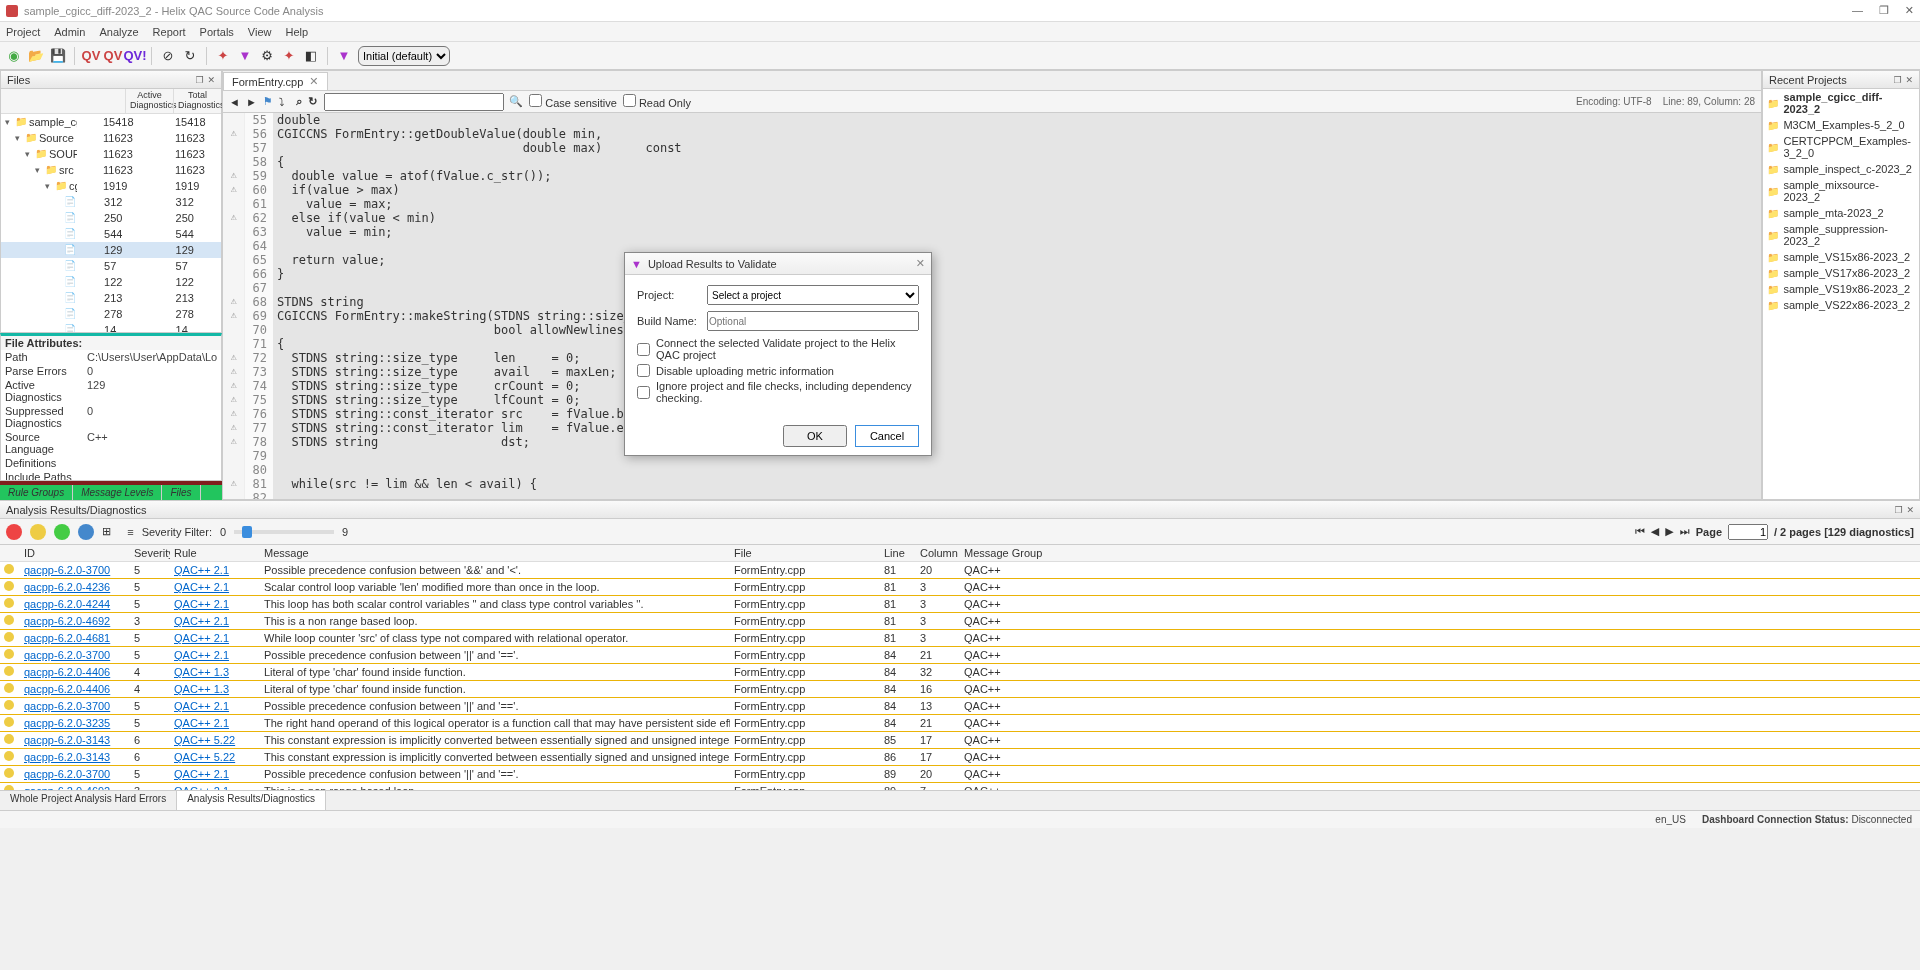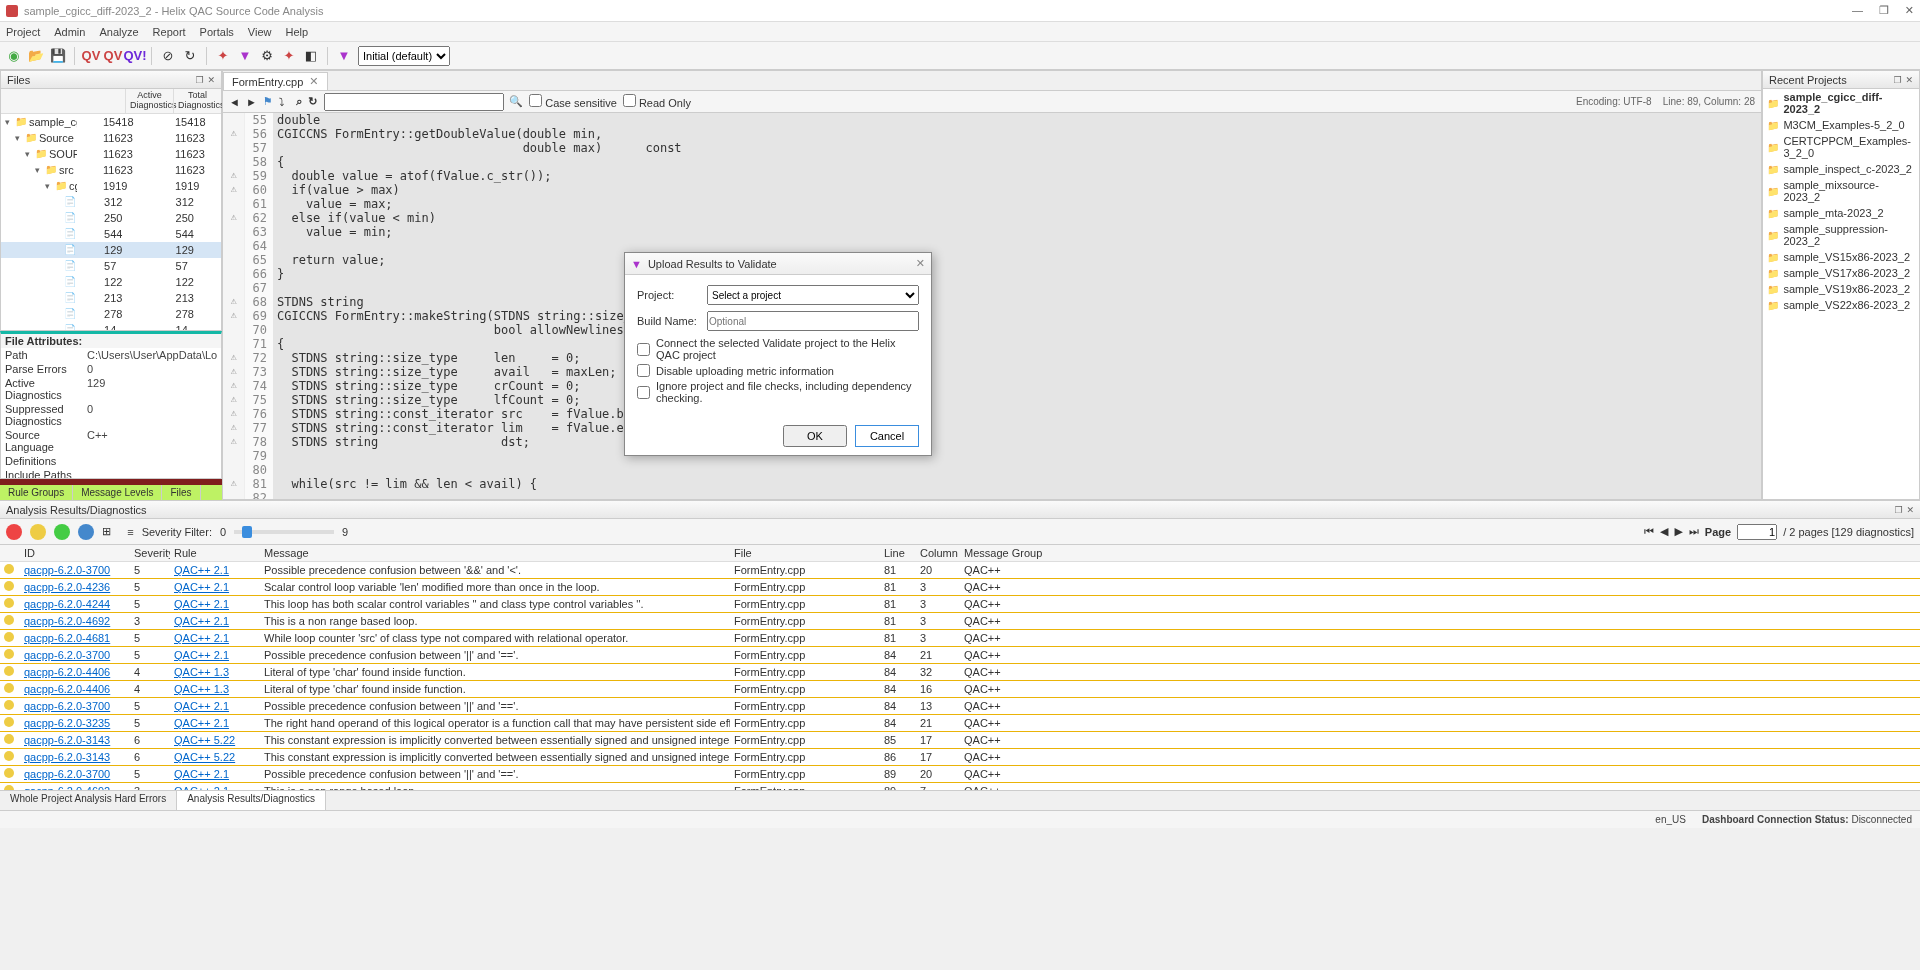--- a/index.html
+++ b/index.html
@@ -6,21 +6,21 @@
 body { font-family: "Segoe UI", Tahoma, sans-serif; font-size: 11px; background: #f0f0f0; color: #333; overflow: hidden; width: 1920px; height: 970px; position: relative; }
 .titlebar { height: 22px; background: #fff; display: flex; align-items: center; padding: 0 6px; border-bottom: 1px solid #ddd; }
 .titlebar .icon { width: 12px; height: 12px; background: #c44; border-radius: 2px; margin-right: 6px; }
 .titlebar .title { color: #888; font-size: 11px; }
 .titlebar .winbtns { margin-left: auto; display: flex; gap: 16px; color: #666; }
 .menubar { height: 20px; background: #f5f5f5; display: flex; align-items: center; padding: 0 6px; gap: 14px; font-size: 11px; color: #444; border-bottom: 1px solid #ddd; }
 .menubar span { cursor: pointer; }
 .toolbar { height: 28px; background: #f5f5f5; display: flex; align-items: center; padding: 0 6px; gap: 6px; border-bottom: 1px solid #ccc; }
 .toolbar .tb-icon { width: 16px; height: 16px; display: inline-flex; align-items: center; justify-content: center; font-size: 13px; cursor: pointer; }
 .toolbar .sep { width: 1px; height: 18px; background: #ccc; margin: 0 2px; }
-.toolbar select { font-size: 11px; height: 20px; }
+.toolbar select { font-size: 11px; height: 20px; border-radius: 6px; }
 .main { display: flex; height: 430px; }
 .panel { background: #fff; border: 1px solid #ccc; display: flex; flex-direction: column; }
 .panel-title { background: linear-gradient(#fafafa,#e8e8e8); height: 18px; font-size: 11px; padding: 0 6px; display: flex; align-items: center; border-bottom: 1px solid #ccc; }
 .panel-title .pt-btns { margin-left: auto; display: flex; gap: 4px; font-size: 9px; color: #666; }
 .left-col { width: 222px; display: flex; flex-direction: column; }
 .files-panel { flex: 1; min-height: 0; }
 .files-header { display: flex; font-size: 10px; background: #f5f5f5; border-bottom: 1px solid #ddd; }
 .files-header div { padding: 2px 4px; text-align: center; }
 .files-header .fh-name { flex: 1; text-align: left; }
 .files-header .fh-col { width: 48px; border-left: 1px solid #ddd; }
@@ -30,21 +30,21 @@
 .tree-row .indent { display: inline-block; }
 .tree-row .exp { width: 10px; color: #666; font-size: 9px; }
 .tree-row .ficon { width: 14px; font-size: 10px; }
 .tree-row .fname { flex: 1; white-space: nowrap; overflow: hidden; }
 .tree-row .fcol { width: 48px; text-align: left; padding-left: 2px; margin-left: 24px; }
 .attrs-panel { height: 148px; border-top: 3px solid #14b8a6; overflow: auto; font-size: 11px; }
 .attrs-panel .arow { display: flex; padding: 1px 4px; }
 .attrs-panel .akey { width: 82px; }
 .attrs-panel .aval { flex: 1; color: #444; white-space: nowrap; overflow: hidden; }
 .attrs-panel .ahdr { font-weight: bold; background: #f5f5f5; padding: 1px 4px; }
-.attrs-tabs { display: flex; background: #bef264; border-top: 6px solid #7f1d1d; font-size: 10px; }
+.attrs-tabs { display: flex; background: #22c55e; border-top: 4px solid #7f1d1d; font-size: 10px; font-style: italic; }
 .attrs-tabs div { padding: 2px 8px; border-right: 1px solid #ccc; cursor: pointer; }
 .center { flex: 1; display: flex; flex-direction: column; border: 1px solid #ccc; background: #fff; }
 .editor-tabs { height: 20px; background: #f0f0f0; display: flex; align-items: flex-end; border-bottom: 1px solid #ccc; }
 .editor-tab { background: #fff; border: 1px solid #ccc; border-bottom: none; padding: 2px 8px; font-size: 11px; display: flex; align-items: center; gap: 6px; }
 .editor-toolbar { height: 22px; background: #f5f5f5; display: flex; align-items: center; padding: 0 6px; gap: 6px; border-bottom: 1px solid #ccc; font-size: 11px; }
 .editor-toolbar input[type=text] { height: 18px; width: 180px; font-size: 11px; }
 .editor-toolbar .einfo { margin-left: auto; color: #666; font-size: 10px; }
 .code { flex: 1; overflow: auto; font-family: Consolas, monospace; font-size: 12px; background: #e5e5e5; position: relative; }
 .code-line { display: flex; height: 14px; white-space: pre; }
 .code-line .gutter { width: 22px; text-align: center; background: #f5f5f5; color: #999; font-size: 10px; border-right: 1px solid #eee; }
@@ -444,21 +444,21 @@
       <div style="position:absolute;left:8px;top:-4px;width:10px;height:12px;background:#3a8dde;border-radius:2px"></div>
     </div>
     <span>9</span>
     <div class="pager">
       <span>⏮</span>
       <span>◀</span>
       <span>▶</span>
       <span>⏭</span>
       <span style="font-weight:bold">Page</span>
       <input type="text" value="1" style="">
-      <span style="font-weight:normal">/ 2 pages [129 diagnostics]</span>
+      <span style="font-weight:bold">/ 2 pages [129 diagnostics]</span>
     </div>
   </div>
   <div class="diag-table">
     <div class="diag-head" id="diag-head">
         <div class="dc-icon"></div>
         <div class="dc-id">ID</div>
         <div class="dc-sev">Severity</div>
         <div class="dc-rule">Rule</div>
         <div class="dc-msg">Message</div>
         <div class="dc-file">File</div>

